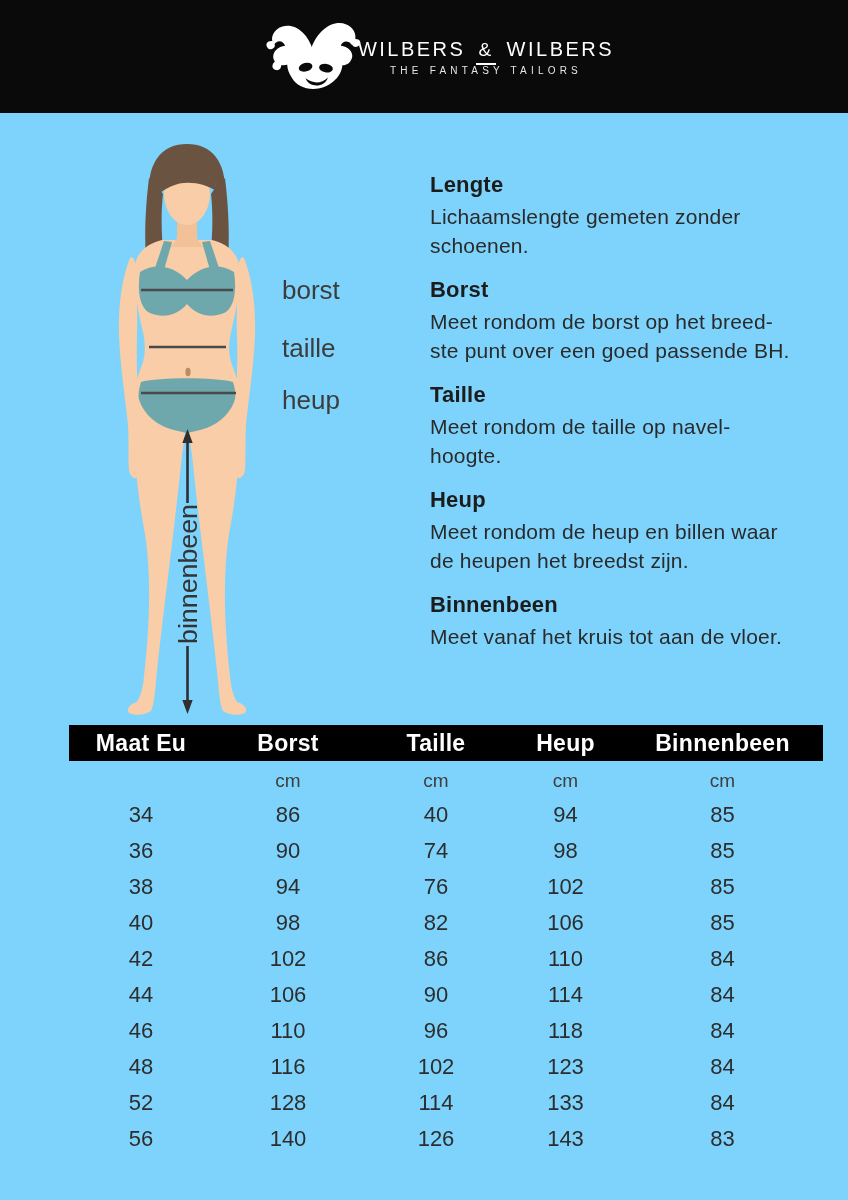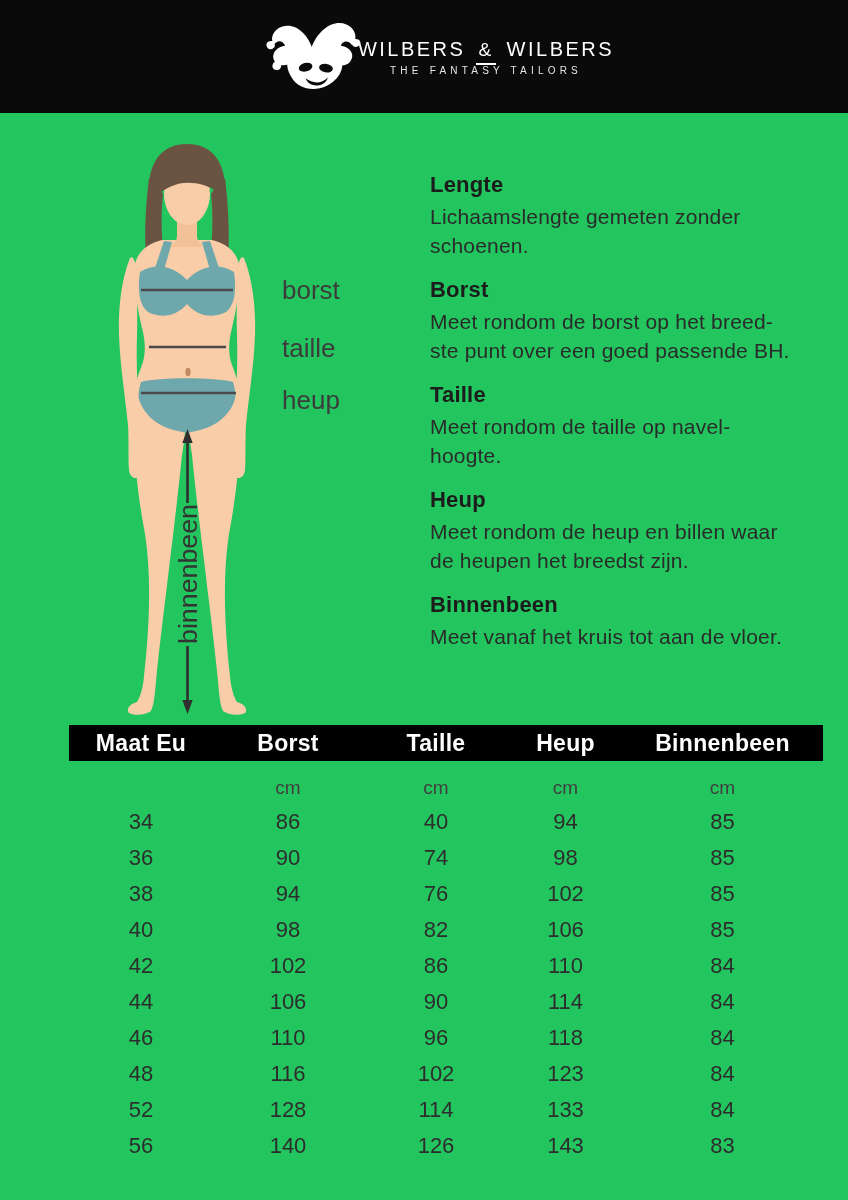--- a/index.html
+++ b/index.html
@@ -1,18 +1,18 @@
 <!DOCTYPE html>
 <html><head>
 <meta charset="utf-8">
 <style>
   html,body { margin:0; padding:0; background:#e9e9e9; }
   .page {
     position:relative; width:848px; height:1200px; margin:0 auto;
-    background:#22c55e; overflow:hidden;
+    background:#7dd3fc; overflow:hidden;
     font-family:"Liberation Sans", sans-serif;
   }
 
   
   .header {
     position:absolute; left:0; top:0; width:848px; height:113px;
     background:#0a0a0a; display:flex; align-items:center; justify-content:center;
   }
   .header-inner { display:flex; align-items:center; transform:translateX(14px); }
   .logo-svg { width:102px; height:80px; margin-right:-6px; flex:0 0 auto; }
@@ -49,21 +49,21 @@
 
   
   .size-table { position:absolute; left:69px; top:725px; width:754px; }
   .tgrid { display:grid; grid-template-columns:144px 150px 146px 113px 201px; }
   .thead {
     background:#000000; height:36px; align-items:center;
     color:#ffffff; font-weight:bold; font-size:23px; text-align:center;
     letter-spacing:0.3px;
   }
   .units-row { height:33px; align-items:center; text-align:center;
-    font-size:19px; color:#3f3f3f; padding-top:10px; }
+    font-size:19px; color:#3f3f3f; padding-top:3px; }
   .trow { height:36px; align-items:center; text-align:center;
     font-size:22px; color:#2d2d2d; }
 </style>
 </head>
 <body>
 
 <div class="page">
 
   <div class="header">
     <div class="header-inner">

